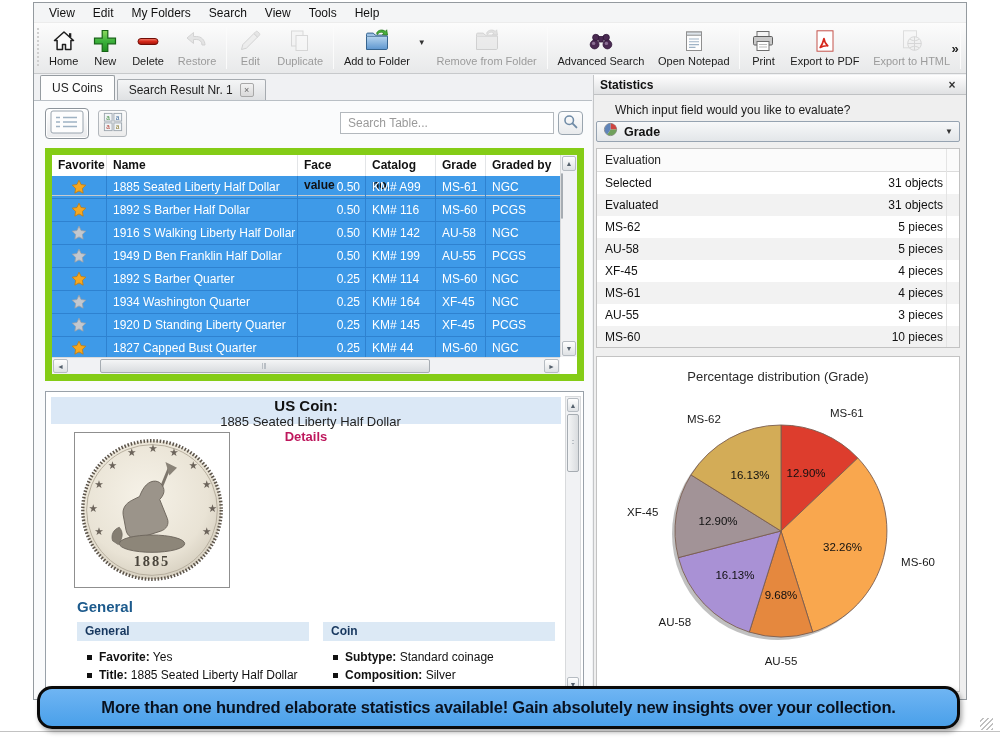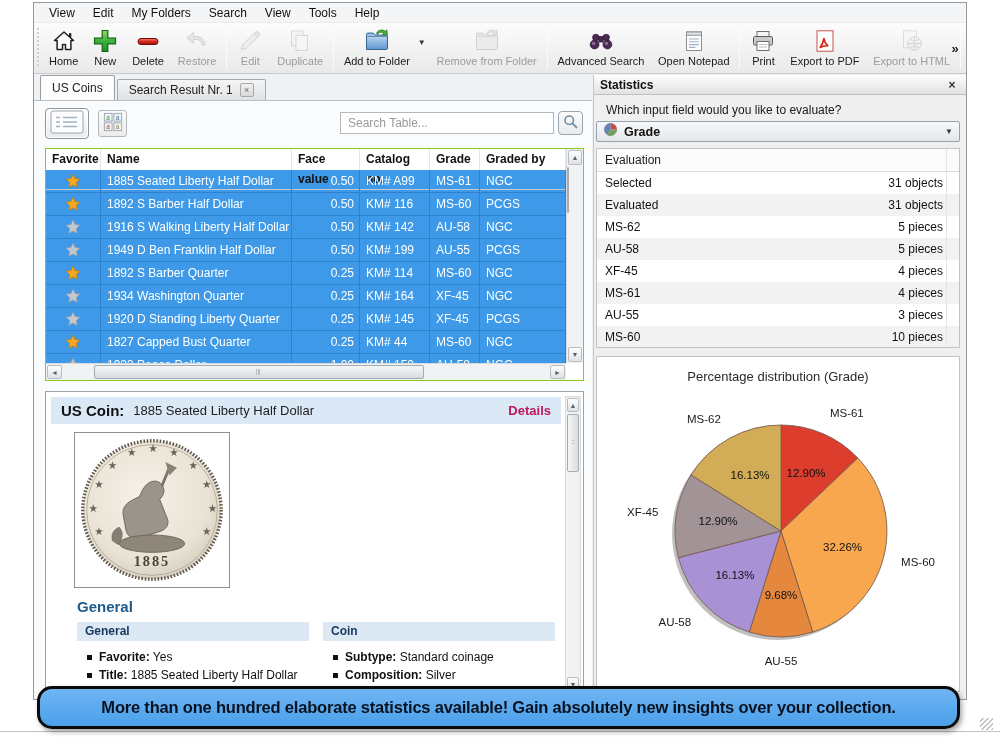--- a/index.html
+++ b/index.html
@@ -37,21 +37,21 @@
 
   .viewbtns { position:absolute; left:11px; top:7px; display:flex; align-items:flex-start; gap:9px; }
   .vbtn1 { width:44px; height:31px; background:linear-gradient(#ffffff,#e9eaec); border:1px solid #8d949b; border-radius:4px; box-shadow:inset 0 0 0 1px #fff; display:flex; align-items:center; justify-content:center; }
   .vbtn2 { width:29px; height:27px; margin-top:2px; background:linear-gradient(#fbfbfb,#ececec); border:1px solid #b3b8bd; border-radius:3px; display:flex; align-items:center; justify-content:center; }
 
   .searchbox { position:absolute; right:38px; top:11px; width:214px; height:22px; background:#fff; border:1px solid #b3b8bd; font-size:12px; color:#333; padding:0 7px; }
   .searchbox::placeholder { color:#9a9a9a; }
   .searchbtn { position:absolute; right:9px; top:10px; width:25px; height:24px; background:linear-gradient(#fdfdfd,#e8eaec); border:1px solid #9aa5af; border-radius:4px; display:flex; align-items:center; justify-content:center; }
 
   
-  .tablewrap { position:absolute; left:11px; top:47px; width:539px; height:233px; background:#fff; border:1px solid #84cc16; overflow:hidden; }
+  .tablewrap { position:absolute; left:11px; top:47px; width:539px; height:233px; background:#fff; border:7px solid #84cc16; overflow:hidden; }
   .tbody-clip { position:absolute; left:0; top:0; right:17px; bottom:17px; overflow:hidden; }
   .thead, .trow { display:grid; grid-template-columns:55px 191px 68px 70px 50px 86px; }
   .thead { height:21px; background:#fff; }
   .thead > div { font-size:12px; font-weight:bold; color:#111; line-height:20px; padding-left:6px; border-right:1px solid #e3e5e7; border-bottom:1px solid #c6cbd0; }
   .trow { height:23px; background:#3e9ae8; border-bottom:1px solid #2e82d0; }
   .trow > div { font-size:12px; color:#fff; line-height:22px; padding-left:6px; border-right:1px solid #2e82d0; white-space:nowrap; overflow:hidden; }
   .trow .cell-fav { display:flex; align-items:center; justify-content:center; padding:0; }
   .trow .cell-face { text-align:right; padding-right:5px; }
   .star { width:16px; height:16px; }
 
@@ -61,41 +61,41 @@
   .sb-btn { position:absolute; background:linear-gradient(#fefefe,#dfe2e5); border:1px solid #b6bcc2; color:#55616d; text-align:center; border-radius:2px; }
   .vscroll .sb-btn { left:1px; right:1px; height:15px; font-size:7px; line-height:14px; }
   .hscroll .sb-btn { top:1px; bottom:1px; width:15px; font-size:7px; line-height:13px; }
   .sb-thumb { position:absolute; background:linear-gradient(90deg,#f4f5f6,#d9dcdf); border:1px solid #a6acb2; border-radius:2px; }
   .hscroll .sb-thumb { background:linear-gradient(#f4f5f6,#d9dcdf); }
   .sb-thumb::after { content:""; position:absolute; left:4px; right:4px; top:50%; height:5px; margin-top:-3px; background:repeating-linear-gradient(#b9bfc5 0 1px, transparent 1px 2.5px); }
   .hscroll .sb-thumb::after { left:50%; top:3px; bottom:3px; height:auto; width:5px; margin:0 0 0 -3px; background:repeating-linear-gradient(90deg,#b9bfc5 0 1px, transparent 1px 2.5px); }
 
   
   .details { position:absolute; left:11px; top:290px; width:539px; bottom:2px; background:#fff; border:1px solid #99a1a9; overflow:hidden; }
-  .det-titlebar { position:absolute; left:5px; right:22px; top:5px; height:27px; background:#dbe8f6; display:flex; align-items:center; padding:0 10px; }
+  .det-titlebar { position:absolute; left:5px; right:22px; top:5px; height:27px; background:#dbe8f6; display:flex; align-items:center; padding:0 10px;flex-direction:column; }
   .det-type { font-size:15px; font-weight:bold; color:#111; }
   .det-title { font-size:13px; color:#222; margin-left:9px; flex:1; }
   .det-link { font-size:13px; font-weight:bold; color:#be185d; }
   .det-vscroll { position:absolute; right:2px; top:4px; bottom:3px; width:16px; background:#f1f2f4; border:1px solid #d8dadc; }
   .coinbox { position:absolute; left:28px; top:40px; width:156px; height:156px; background:#fff; border:1px solid #8f8f8f; padding:2px; }
   .det-heading { position:absolute; left:31px; top:206px; font-size:15px; font-weight:bold; color:#1c5a8c; }
   .det-cols { position:absolute; left:31px; top:230px; width:478px; display:flex; gap:14px; }
   .det-col { width:232px; }
   .det-colhead { height:19px; background:#dce9f5; font-size:12px; font-weight:bold; color:#17375e; line-height:19px; padding-left:8px; }
   .det-col ul { list-style:none; margin-top:9px; padding-left:10px; }
   .det-col li { font-size:12px; color:#111; line-height:15px; margin-bottom:3px; position:relative; padding-left:12px; }
   .det-col li::before { content:""; position:absolute; left:0; top:5px; width:5px; height:5px; background:#111; }
   .det-col li b { font-weight:bold; }
 
   
   .rightpane { position:absolute; left:559px; top:72px; right:0; bottom:0; background:#efefef; border-left:1px solid #c4c6c8; }
   .stat-header { position:absolute; left:0; top:0; right:0; height:20px; background:linear-gradient(#fefefe,#e0e1e3); border-bottom:1px solid #bfc1c3; display:flex; align-items:center; padding:0 6px; }
   .stat-header .stat-title { font-size:12px; font-weight:bold; color:#111; flex:1; }
   .stat-close { font-size:12px; font-weight:bold; color:#333; width:16px; text-align:center; }
-  .stat-question { position:absolute; left:12px; top:28px; font-size:12px; color:#1a1a1a; }
+  .stat-question { position:absolute; left:21px; top:28px; font-size:12px; color:#1a1a1a; }
   .combo { position:absolute; left:2px; right:6px; top:46px; height:21px; background:linear-gradient(#f7f8f9,#e3e6e9); border:1px solid #96a3b1; border-radius:2px; display:flex; align-items:center; padding:0 6px; }
   .combo .combo-label { font-size:12.5px; font-weight:bold; color:#111; margin-left:6px; flex:1; }
   .combo .combo-caret { font-size:8px; color:#333; }
 
   .dtable { position:absolute; left:2px; right:6px; top:73px; height:200px; background:#fff; border:1px solid #c3c3c3; overflow:hidden; }
   .dtable .colline { position:absolute; right:12px; top:0; bottom:0; width:1px; background:#e4e4e4; }
   .dhead { height:23px; background:#fbfbfb; border-bottom:1px solid #dcdcdc; display:flex; align-items:center; padding:0 16px 0 8px; }
   .dhead .dh-l { font-size:12px; color:#222; flex:1; }
   .dhead .dh-r { font-size:12px; color:#222; }
   .srow { height:22px; display:flex; align-items:center; padding:0 16px 0 8px; }

